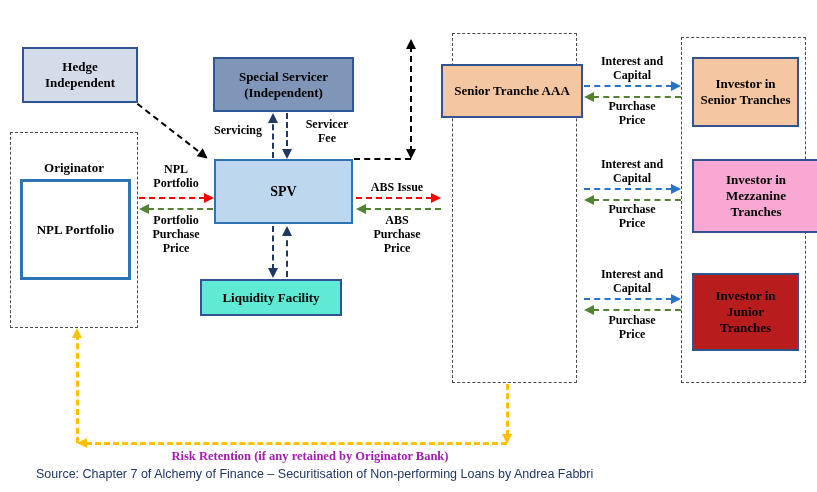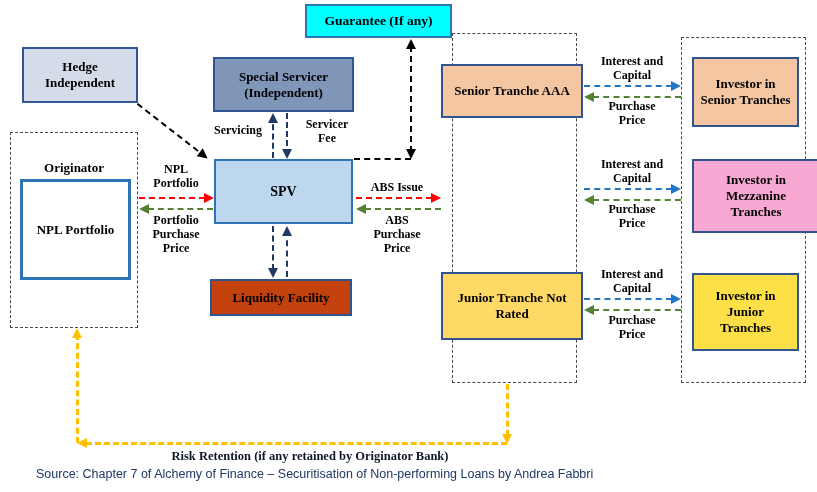--- a/index.html
+++ b/index.html
@@ -17,28 +17,28 @@
     text-align: center;
     font-weight: bold; color: #000;
     font-size: 13px; line-height: 1.22;
     box-sizing: border-box;
     border: 2px solid #31538F;
   }
   .b-guarantee { left:305px; top:4px;  width:147px; height:34px; background:#00FFFF; border-color:#2E75B6; font-size:13.5px; }
   .b-hedge     { left:22px;  top:47px; width:116px; height:56px; background:#D5DCE9; border-color:#2F5597; }
   .b-special   { left:213px; top:57px; width:141px; height:55px; background:#8096B8; border-color:#2F5597; }
   .b-spv       { left:214px; top:159px;width:139px; height:65px; background:#BDD7EE; border-color:#2E74B5; font-size:14px; }
-  .b-liquidity { left:210px; top:279px;width:142px; height:37px; background:#c2410c; border-color:#31538F; }
+  .b-liquidity { left:200px; top:279px;width:142px; height:37px; background:#5eead4; border-color:#31538F; }
   .b-npl       { left:20px;  top:179px;width:111px; height:101px;background:#FFFFFF; border:3px solid #2E74B5; }
   .b-senior    { left:441px; top:64px; width:142px; height:54px; background:#F4C7A2; }
   .b-mezz      { left:441px; top:159px;width:142px; height:76px; background:#FF2CC8; }
   .b-junior    { left:441px; top:272px;width:142px; height:68px; background:#FFD965; }
   .b-inv-sen   { left:692px; top:57px; width:107px; height:70px; background:#F4C7A2; }
   .b-inv-mezz  { left:692px; top:159px;width:128px; height:74px; background:#f9a8d4; }
-  .b-inv-jun   { left:692px; top:273px;width:107px; height:78px; background:#fde047; }
+  .b-inv-jun   { left:692px; top:273px;width:107px; height:78px; background:#b91c1c; }
   .box .inner { display:block; }
   .w100 { width:100px; } .w120 { width:122px; } .w90 { width:90px; } .w85 { width:85px; }
 
   
   .dashbox {
     position:absolute; box-sizing:border-box;
     border:1.5px dashed #4a4a4a;
   }
   .d-originator { left:10px;  top:132px; width:128px; height:196px; }
   .d-abs        { left:452px; top:33px;  width:125px; height:350px; }
@@ -82,21 +82,21 @@
   .diag .tip { position:absolute; right:-2px; top:-6px; }
 
   
   .flow-label {
     position:absolute; text-align:center;
     font-weight:bold; font-size:12px; color:#000; line-height:1.15;
   }
 
   .risk-label {
     position:absolute; left:150px; top:449px; width:320px;
-    text-align:center; font-weight:bold; font-size:12.5px; color:#0f172a;
+    text-align:center; font-weight:bold; font-size:12.5px; color:#a21caf;
   }
   .source-note {
     position:absolute; left:36px; top:467px; width:760px;
     font-family:"Liberation Sans", sans-serif;
     font-size:12.5px; color:#1F3864;
   }
 </style>
 </head>
 <body>
 
@@ -112,40 +112,34 @@
   </div>
 
   <div class="dashbox d-abs">
     <div class="dash-label">
       <span class="inner">ABS</span>
     </div>
   </div>
 
   <div class="dashbox d-investors"></div>
 
-  <div class="box b-guarantee">
-    <span class="inner">Guarantee (If any)</span>
-  </div>
   <div class="box b-hedge">
     <span class="inner w100">Hedge Independent</span>
   </div>
   <div class="box b-special">
     <span class="inner w120">Special Servicer (Independent)</span>
   </div>
   <div class="box b-spv">
     <span class="inner">SPV</span>
   </div>
   <div class="box b-liquidity">
     <span class="inner">Liquidity Facility</span>
   </div>
   <div class="box b-senior">
     <span class="inner w120">Senior Tranche AAA</span>
-  </div>
-  <div class="box b-junior">
-    <span class="inner w120">Junior Tranche Not Rated</span>
   </div>
   <div class="box b-inv-sen">
     <span class="inner w90">Investor in Senior Tranches</span>
   </div>
   <div class="box b-inv-mezz">
     <span class="inner w90">Investor in Mezzanine Tranches</span>
   </div>
   <div class="box b-inv-jun">
     <span class="inner w90">Investor in Junior Tranches</span>
   </div>

